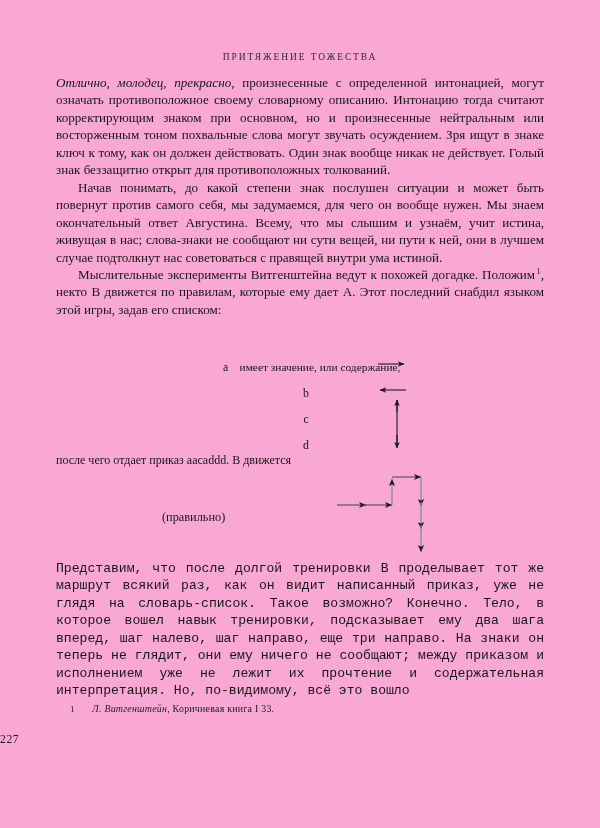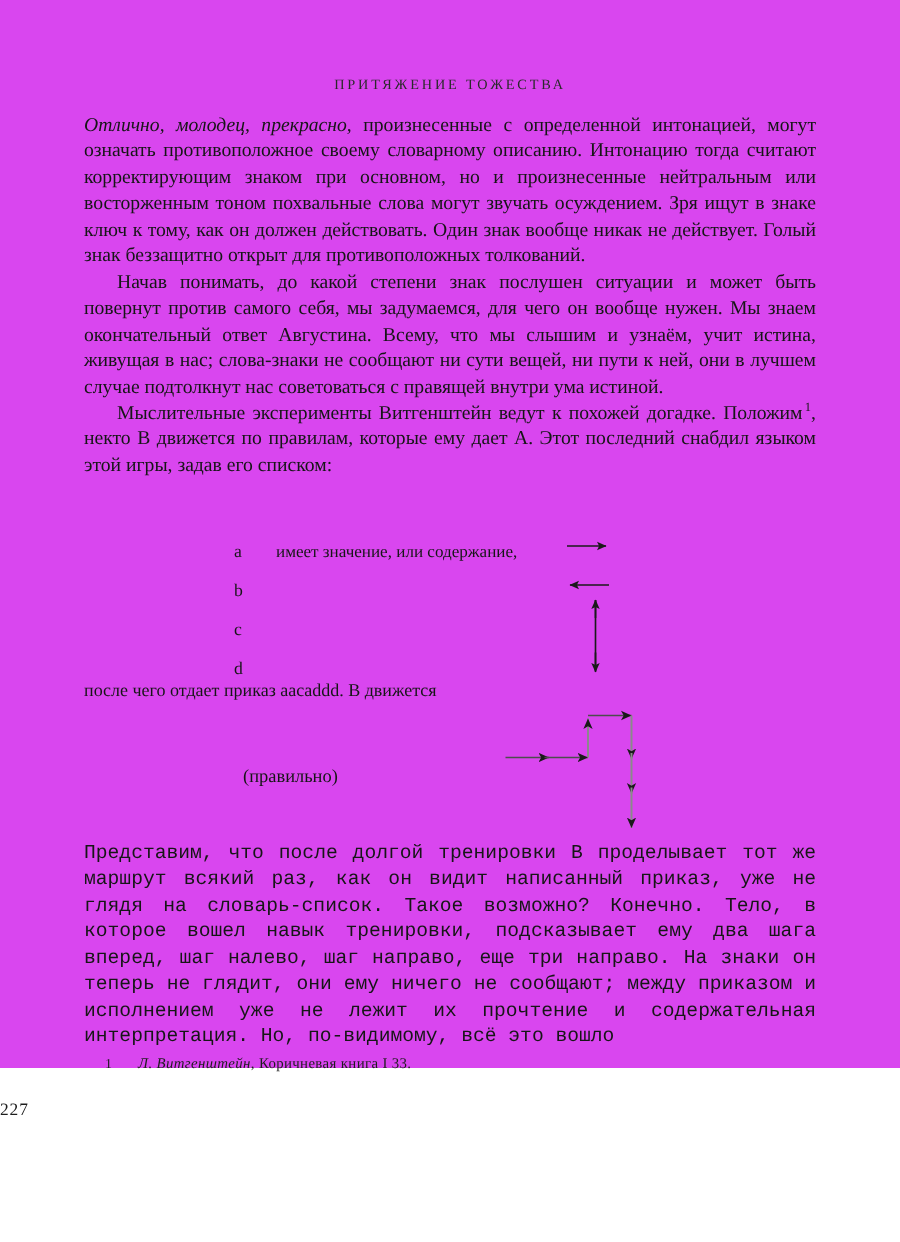--- a/index.html
+++ b/index.html
@@ -16,22 +16,22 @@
     font-family: "Liberation Serif", "DejaVu Serif", serif;
     color: #1a1a1a;
     -webkit-font-smoothing: antialiased;
   }
 
   .page {
     position: absolute;
     left: 0;
     top: 0;
     width: 600px;
-    height: 712px;
-    background: #d946ef;
+    height: 828px;
+    background: #f9a8d4;
   }
 
   
   .running-head {
     position: absolute;
     left: 0;
     top: 52px;
     width: 600px;
     text-align: center;
     font-size: 9.5px;
@@ -71,20 +71,21 @@
     padding-left: 1.5px;
   }
 
   
   .list-block {
     position: absolute;
     left: 0;
     top: 358px;
     width: 600px;
     height: 100px;
+    text-align: center;
   }
   .list-row {
     position: absolute;
     left: 156px;
     width: 300px;
     height: 18px;
     font-size: 11.4px;
     line-height: 18px;
     color: #161616;
   }
@@ -190,21 +191,21 @@
 <div class="page">
 
   <div class="running-head">ПРИТЯЖЕНИЕ ТОЖЕСТВА</div>
 
   <div class="textblock">
 
     <p class="para"><em>Отлично, молодец, прекрасно,</em><span> произнесенные с определенной интонацией, могут означать противоположное своему словарному описанию. Интонацию тогда считают корректирующим знаком при основном, но и произнесенные нейтральным или восторженным тоном похвальные слова могут звучать осуждением. Зря ищут в знаке ключ к тому, как он должен действовать. Один знак вообще никак не действует. Голый знак беззащитно открыт для противоположных толкований.</span></p>
 
     <p class="para indent">Начав понимать, до какой степени знак послушен ситуации и может быть повернут против самого себя, мы задумаемся, для чего он вообще нужен. Мы знаем окончательный ответ Августина. Всему, что мы слышим и узнаём, учит истина, живущая в нас; слова-знаки не сообщают ни сути вещей, ни пути к ней, они в лучшем случае подтолкнут нас советоваться с правящей внутри ума истиной.</p>
 
-    <p class="para indent"><span>Мыслительные эксперименты Витгенштейн ведут к похожей догадке. Положим</span><sup class="fn-ref">1</sup><span>, некто B движется по правилам, которые ему дает A. Этот последний снабдил языком этой игры, задав его списком:</span></p>
+    <p class="para indent"><span>Мыслительные эксперименты Витгенштейна ведут к похожей догадке. Положим</span><sup class="fn-ref">1</sup><span>, некто B движется по правилам, которые ему дает A. Этот последний снабдил языком этой игры, задав его списком:</span></p>
   </div>
 
   <div class="list-block">
 
     <div class="list-row row-a">
       <span class="letter">a</span><span class="gloss">имеет значение, или содержание,</span>
     </div>
 
     <div class="list-row row-b">
       <span class="letter">b</span><span class="gloss"></span>

